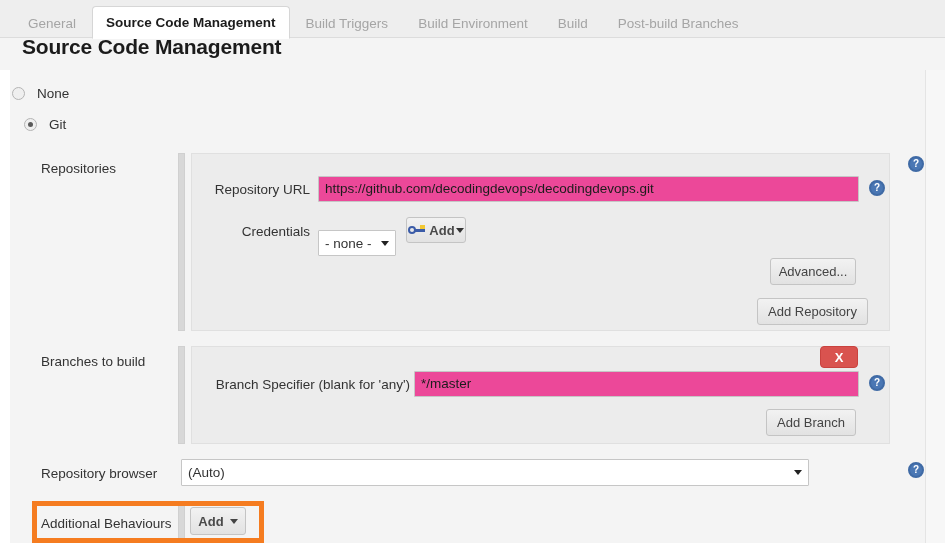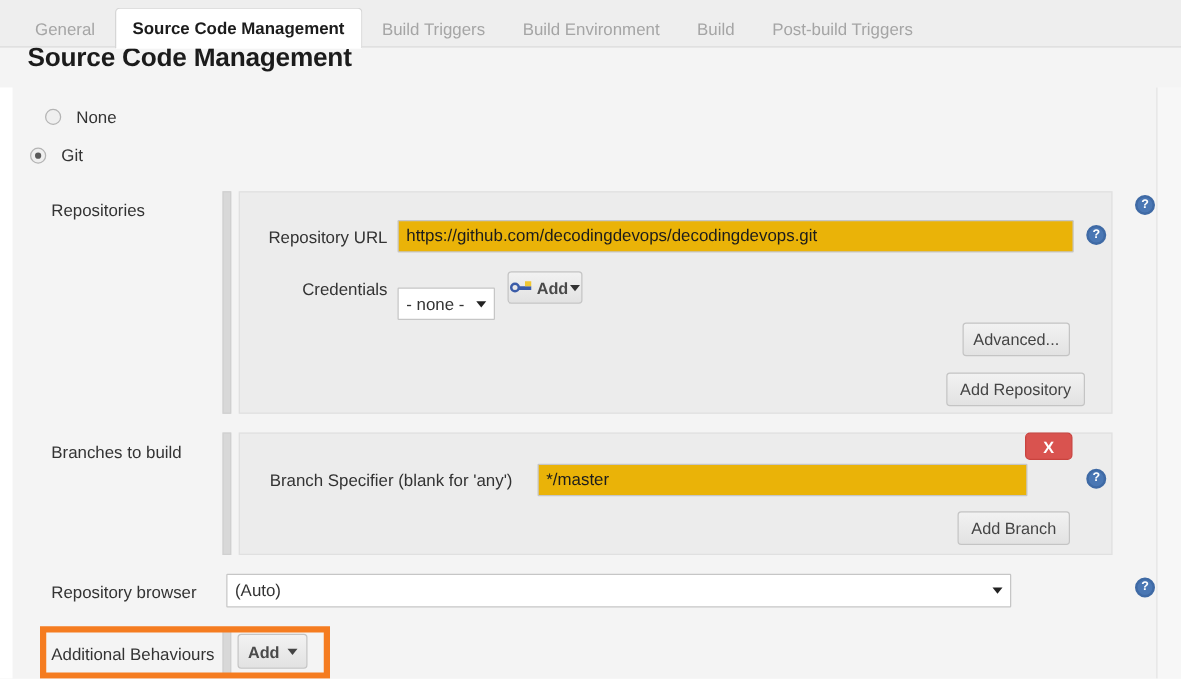--- a/index.html
+++ b/index.html
@@ -156,21 +156,21 @@
   }
 
   .field-label {
     position: absolute;
     font-size: 13.5px;
     color: #333;
     text-align: right;
   }
   .text-input {
     position: absolute;
-    background: #eab308;
+    background: #ec4899;
     border: 1px solid #c6c6c6;
     box-sizing: border-box;
     font-family: "Liberation Sans", sans-serif;
     font-size: 13.5px;
     color: #1c1c1c;
     padding: 0 6px;
     line-height: 1;
     display: flex;
     align-items: center;
     border-radius: 1px;
@@ -297,30 +297,30 @@
 
 <div class="page">
 
   <div class="tabbar">
     <div class="tabs">
       <div class="tab">General</div>
       <div class="tab active">Source Code Management</div>
       <div class="tab">Build Triggers</div>
       <div class="tab">Build Environment</div>
       <div class="tab">Build</div>
-      <div class="tab">Post-build Triggers</div>
+      <div class="tab">Post-build Branches</div>
     </div>
   </div>
 
   <div class="page-title">Source Code Management</div>
 
   <div class="content">
     <div class="left-rail"></div>
 
-    <div class="radio-row" style="left:36px; top:16px;justify-content:flex-end;">
+    <div class="radio-row" style="left:12px; top:16px;justify-content:flex-end;">
       <span class="radio"></span>
       <span class="radio-label">None</span>
     </div>
     <div class="radio-row" style="left:24px; top:47px;">
       <span class="radio checked"></span>
       <span class="radio-label">Git</span>
     </div>
 
     <div class="section-label" style="left:41px; top:91px;">Repositories</div>
     <div class="block-rail" style="left:178px; top:83px; height:178px;"></div>
@@ -348,21 +348,21 @@
     <div class="btn plain" style="left:770px; top:188px; width:86px; height:27px;">Advanced...</div>
     <div class="btn plain" style="left:745px; top:228px; width:111px; height:27px;margin-left:12px;">Add Repository</div>
     <div class="help-icon" style="left:908px; top:86px;">?</div>
 
     <div class="section-label" style="left:41px; top:284px;">Branches to build</div>
     <div class="block-rail" style="left:178px; top:276px; height:98px;"></div>
     <div class="block" style="left:191px; top:276px; width:699px; height:98px;"></div>
     <div class="x-btn" style="left:820px; top:276px; width:36px; height:20px;">X</div>
 
     <div class="field-label" style="left:140px; top:307px; width:270px;">Branch Specifier (blank for 'any')</div>
-    <div class="text-input" style="left:430px; top:301px; width:392px; height:26px;">*/master</div>
+    <div class="text-input" style="left:414px; top:301px; width:445px; height:26px;">*/master</div>
     <div class="help-icon" style="left:869px; top:305px;">?</div>
 
     <div class="btn plain" style="left:766px; top:339px; width:90px; height:27px;">Add Branch</div>
 
     <div class="section-label" style="left:41px; top:396px;">Repository browser</div>
     <div class="select" style="left:181px; top:389px; width:628px; height:27px;">
       <span class="sel-value">(Auto)</span>
       <span class="caret-down"></span>
     </div>
     <div class="help-icon" style="left:908px; top:392px;">?</div>

